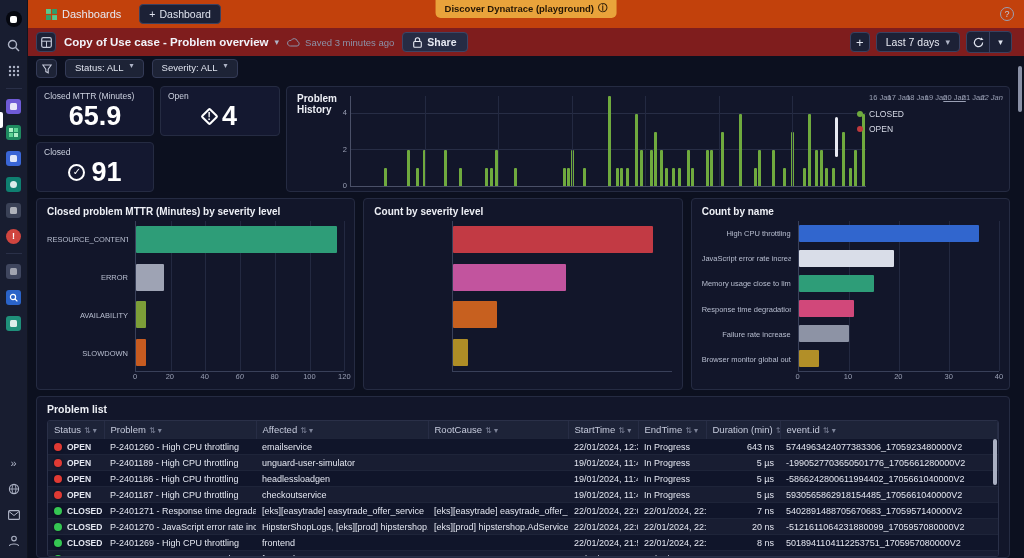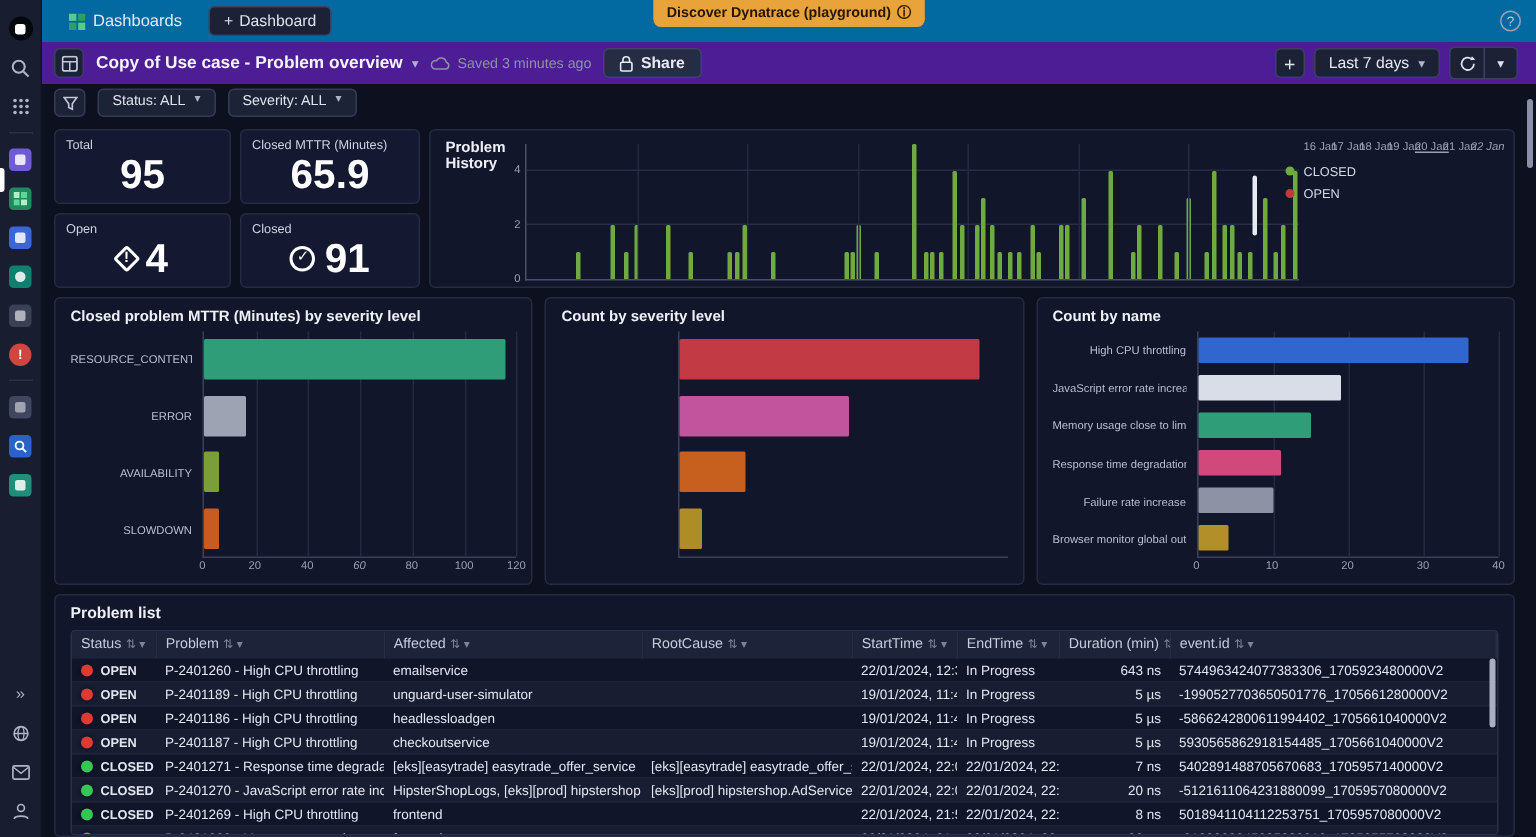--- a/index.html
+++ b/index.html
@@ -15,32 +15,32 @@
   .sb-sq { width:15px; height:15px; border-radius:3px; display:flex; align-items:center; justify-content:center; }
   .sb-div { width:16px; height:1px; background:#2a3048; margin:4px 0; }
   .sb-active-ind { position:absolute; left:0; top:112px; width:3px; height:16px; background:#fff; border-radius:0 2px 2px 0; }
   .sb-bottom { margin-top:auto; display:flex; flex-direction:column; align-items:center; }
   .glyph { color:#aeb4c6; font-size:11px; line-height:1; }
   .inner-dot { width:7px; height:7px; background:rgba(255,255,255,.85); border-radius:1.5px; }
 
   
   .main { flex:1; display:flex; flex-direction:column; min-width:0; position:relative; }
 
-  .topbar { height:28px; background:#0369a1; display:flex; align-items:center; padding:0 10px;
+  .topbar { height:28px; background:#c2410c; display:flex; align-items:center; padding:0 10px;
     position:relative; flex-shrink:0; }
   .apptab { display:flex; align-items:center; gap:5px; font-size:11px; color:#e6e9f2; padding:3px 8px; border-radius:4px; }
   .newdash-btn { display:flex; align-items:center; gap:4px; font-size:10.5px; color:#dfe3ee;
     border:1px solid #3a4160; background:#1c2136; border-radius:4px; padding:3px 9px; margin-left:10px; cursor:pointer;}
   .banner { position:absolute; left:50%; transform:translateX(-50%); top:0; background:#e9a33b; color:#241605;
     font-size:9.5px; font-weight:700; padding:2px 9px 3px; border-radius:0 0 5px 5px; display:flex; gap:4px; align-items:center;}
   .help-btn { margin-left:auto; width:14px; height:14px; border:1px solid #9aa0b5; border-radius:50%;
     color:#c3c8d8; font-size:9px; display:flex; align-items:center; justify-content:center; cursor:pointer;}
 
   .toolbar { height:28px; display:flex; align-items:center; gap:8px; padding:0 12px 0 8px; flex-shrink:0;
-    background:#4c1d95;}
+    background:#7f1d1d;}
   .icon-btn { width:20px; height:20px; border-radius:4px; display:flex; align-items:center; justify-content:center;
     cursor:pointer; border:1px solid transparent; }
   .icon-btn.boxed { border:1px solid #3a4160; background:#1c2136; }
   .dash-title { font-size:11.5px; font-weight:700; color:#f2f4fa; display:flex; align-items:center; gap:6px; cursor:pointer;}
   .saved { display:flex; align-items:center; gap:5px; color:#8c92a8; font-size:9.5px; }
   .share-btn { display:flex; align-items:center; gap:5px; background:#262c44; border:1px solid #3e4565; color:#e6e9f2;
     font-size:10.5px; font-weight:700; border-radius:4px; padding:3px 10px; cursor:pointer;}
   .tb-right { margin-left:auto; display:flex; align-items:center; gap:6px; }
   .timerange-btn { display:flex; align-items:center; gap:6px; border:1px solid #3a4160; background:#1c2136;
     font-size:10.5px; color:#e6e9f2; border-radius:4px; padding:3px 9px; cursor:pointer; }
@@ -315,26 +315,20 @@
       <div class="chip">
         <span>Severity: ALL</span>
         <span class="glyph" style="font-size:8px;">▾</span>
       </div>
     </div>
 
     <div class="content">
 
       <div class="row1">
         <div class="kpis">
-          <div class="tile">
-            <span class="kpi-label">Total</span>
-            <div class="kpi-value">
-                <span>95</span>
-              </div>
-          </div>
           <div class="tile">
             <span class="kpi-label">Closed MTTR (Minutes)</span>
             <div class="kpi-value">
                 <span>65.9</span>
               </div>
           </div>
           <div class="tile">
             <span class="kpi-label">Open</span>
             <div class="kpi-value">
               <span class="diamond">

